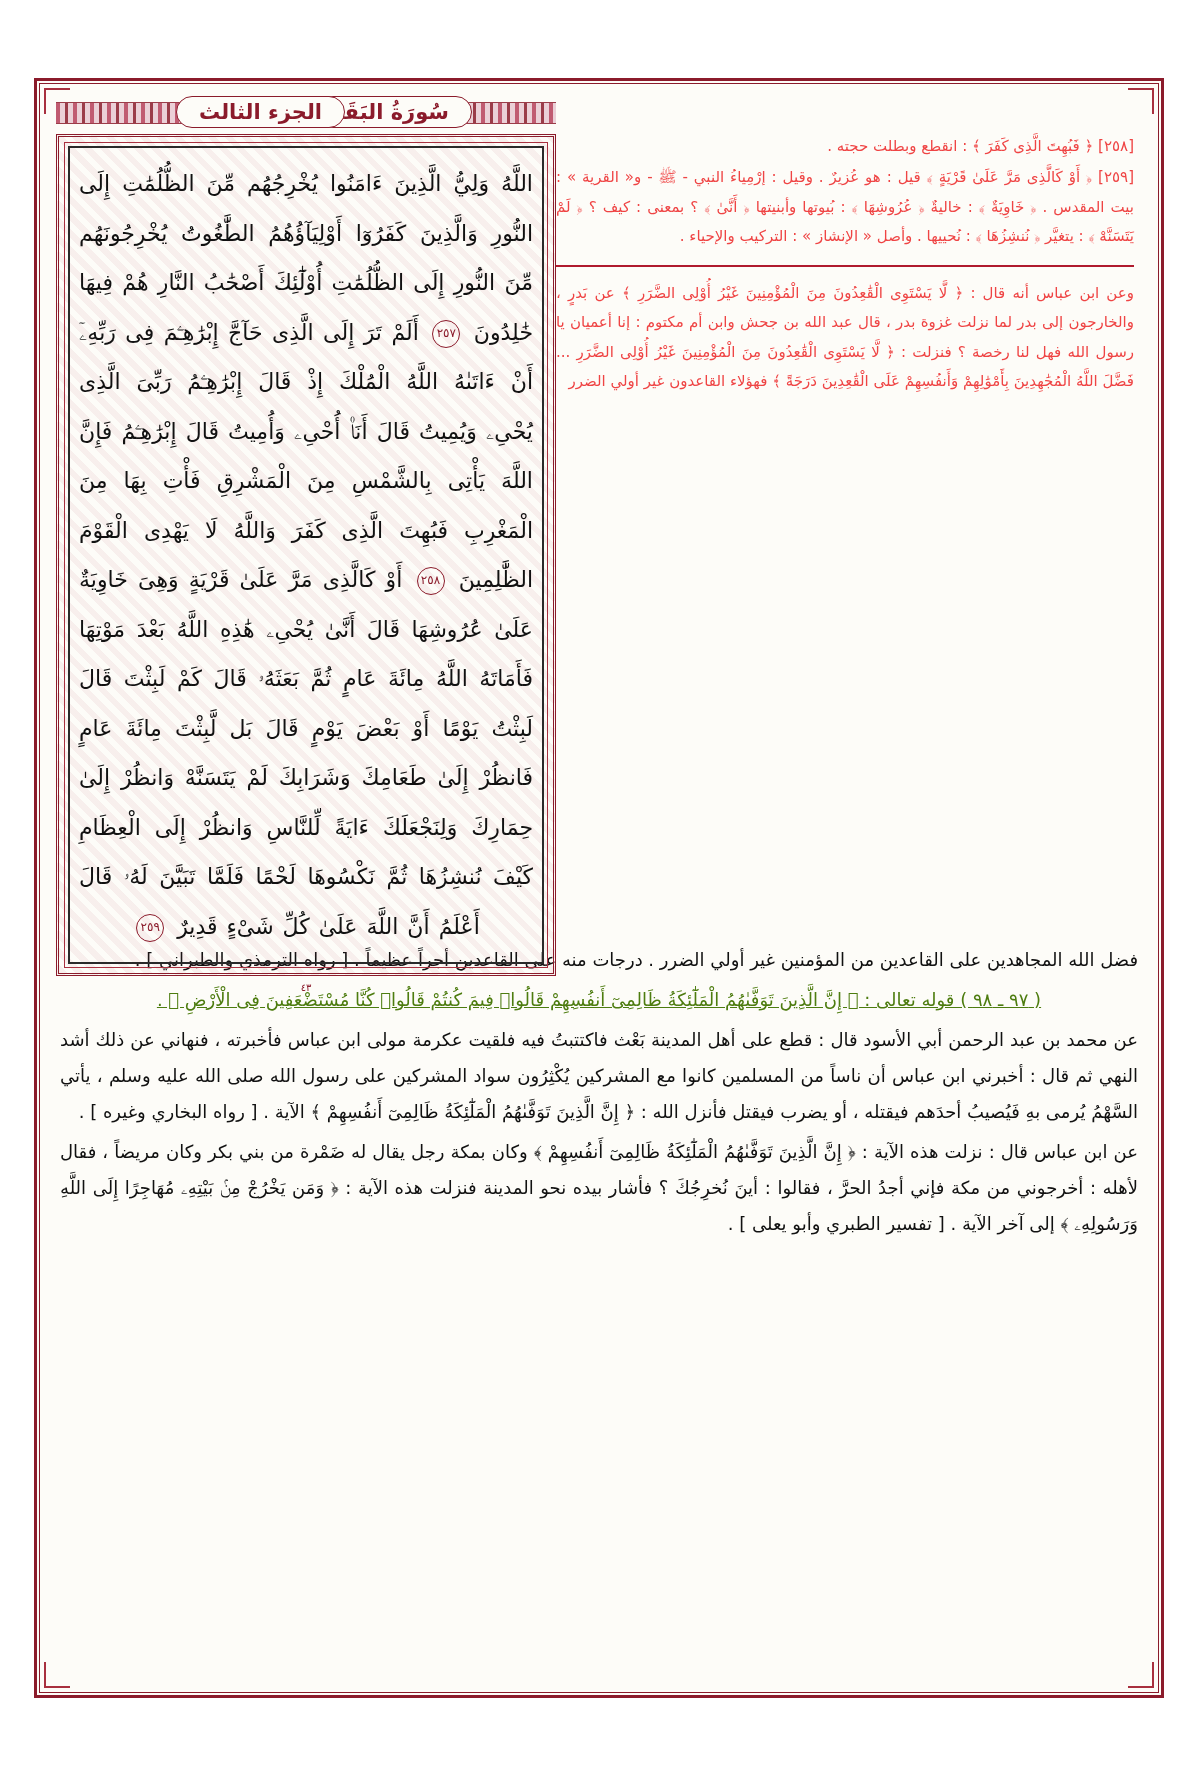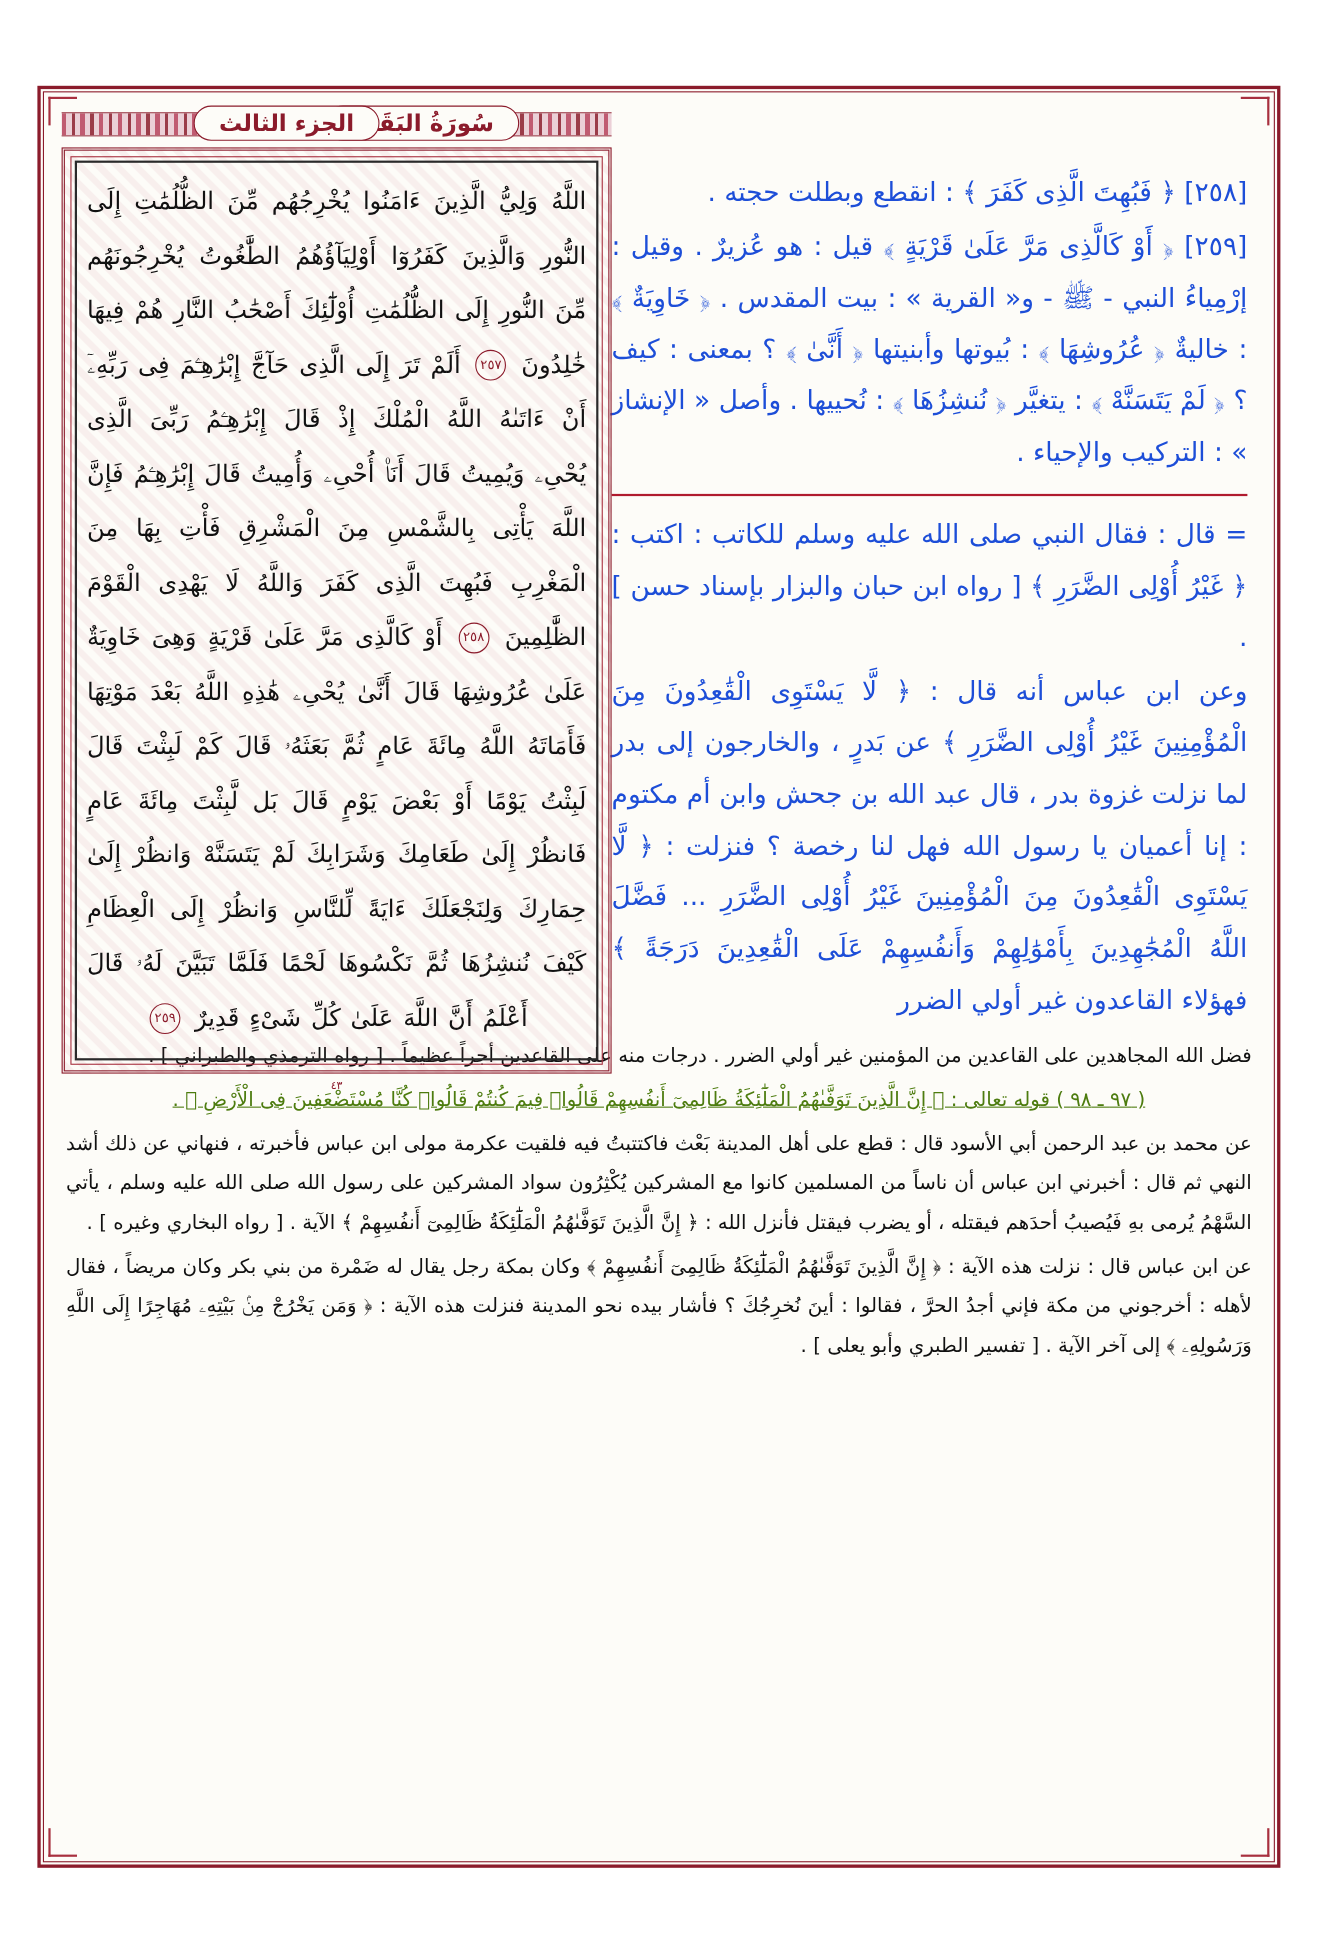--- a/index.html
+++ b/index.html
@@ -165,24 +165,23 @@
     text-align: center;
     color: #8b1b2b;
     font-size: 10px;
     margin-top: 6px;
   }
 
   
   .tafsir {
     direction: rtl;
     text-align: justify;
-    font-size: 24px;
+    font-size: 15px;
     line-height: 1.95;
-    color: #1d4ed8;
-    margin-top: 20px;
+    color: #ef4444;
   }
   .tafsir p { margin: 0 0 2px 0; }
   .q { color: #4d7c0f; text-decoration: underline; }
   .hr-red {
     border: 0;
     border-top: 2px solid #b01b2e;
     margin: 14px 0 12px 0;
   }
 
   
@@ -212,21 +211,20 @@
   <div id="content">
 
     <div class="top-area">
 
       <div class="col-tafsir">
         <div style="height:40px"></div>
         <div class="tafsir">
           <p>[٢٥٨] ﴿ فَبُهِتَ الَّذِى كَفَرَ ﴾ : انقطع وبطلت حجته .</p>
           <p>[٢٥٩] ﴿ أَوْ كَالَّذِى مَرَّ عَلَىٰ قَرْيَةٍ ﴾ قيل : هو عُزيرٌ . وقيل : إرْمِياءُ النبي - ﷺ - و« القرية » : بيت المقدس . ﴿ خَاوِيَةٌ ﴾ : خاليةٌ ﴿ عُرُوشِهَا ﴾ : بُيوتها وأبنيتها ﴿ أَنَّىٰ ﴾ ؟ بمعنى : كيف ؟ ﴿ لَمْ يَتَسَنَّهْ ﴾ : يتغيَّر ﴿ نُنشِزُهَا ﴾ : نُحييها . وأصل « الإنشاز » : التركيب والإحياء .</p>
           <hr class="hr-red">
-          <p>= قال : فقال النبي صلى الله عليه وسلم للكاتب : اكتب : ﴿ غَيْرُ أُوْلِى الضَّرَرِ ﴾ [ رواه ابن حبان والبزار بإسناد حسن ] .</p>
           <p>وعن ابن عباس أنه قال : ﴿ لَّا يَسْتَوِى الْقَٰعِدُونَ مِنَ الْمُؤْمِنِينَ غَيْرُ أُوْلِى الضَّرَرِ ﴾ عن بَدرٍ ، والخارجون إلى بدر لما نزلت غزوة بدر ، قال عبد الله بن جحش وابن أم مكتوم : إنا أعميان يا رسول الله فهل لنا رخصة ؟ فنزلت : ﴿ لَّا يَسْتَوِى الْقَٰعِدُونَ مِنَ الْمُؤْمِنِينَ غَيْرُ أُوْلِى الضَّرَرِ ... فَضَّلَ اللَّهُ الْمُجَٰهِدِينَ بِأَمْوَٰلِهِمْ وَأَنفُسِهِمْ عَلَى الْقَٰعِدِينَ دَرَجَةً ﴾ فهؤلاء القاعدون غير أولي الضرر</p>
         </div>
       </div>
 
       <div class="col-quran">
 
         <div class="header-band">
           <div class="orn-strip"></div>
           <div class="ribbon surah">سُورَةُ البَقَرَة</div>
           <div class="ribbon juz">الجزء الثالث</div>

